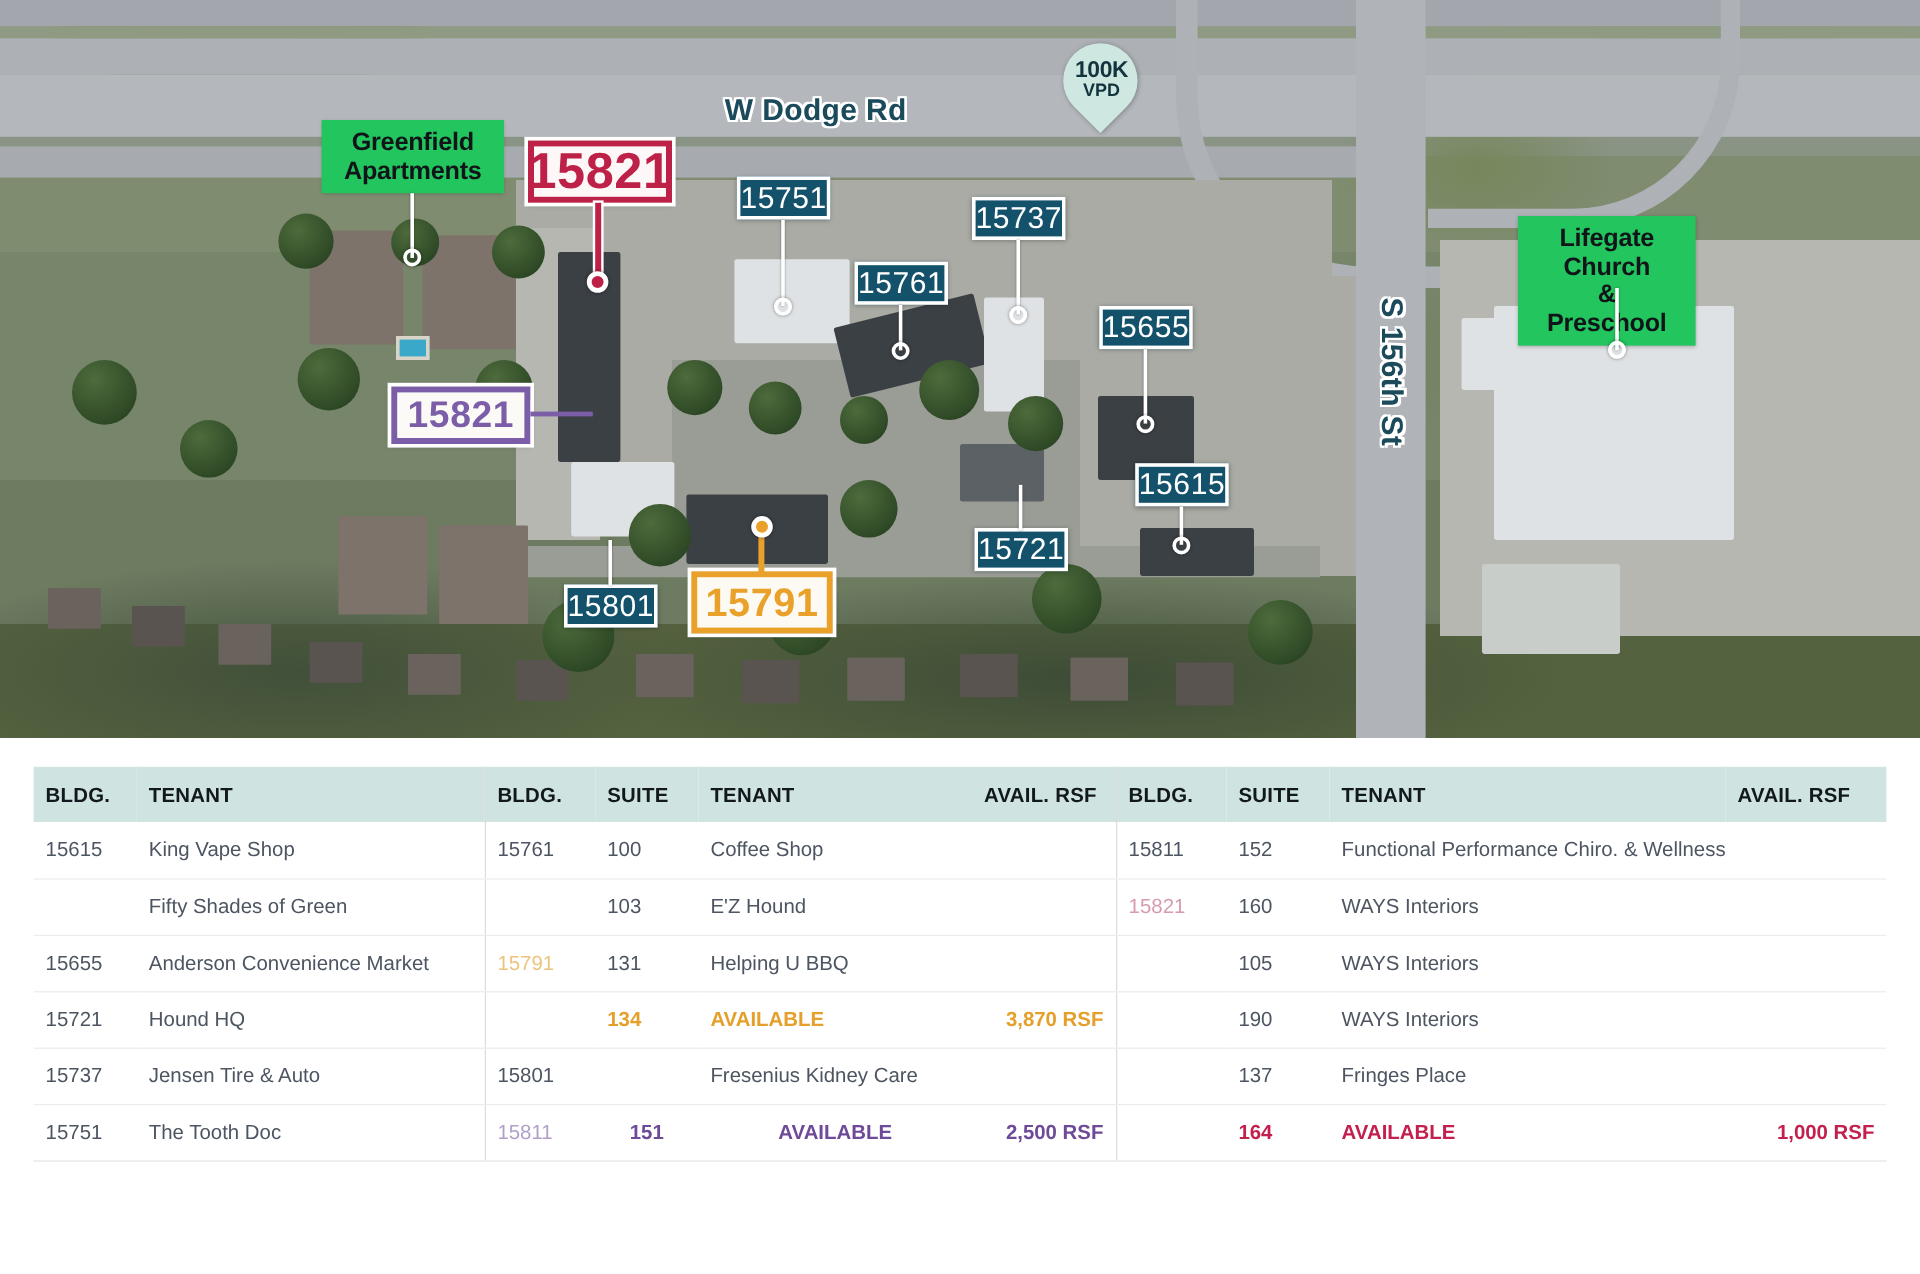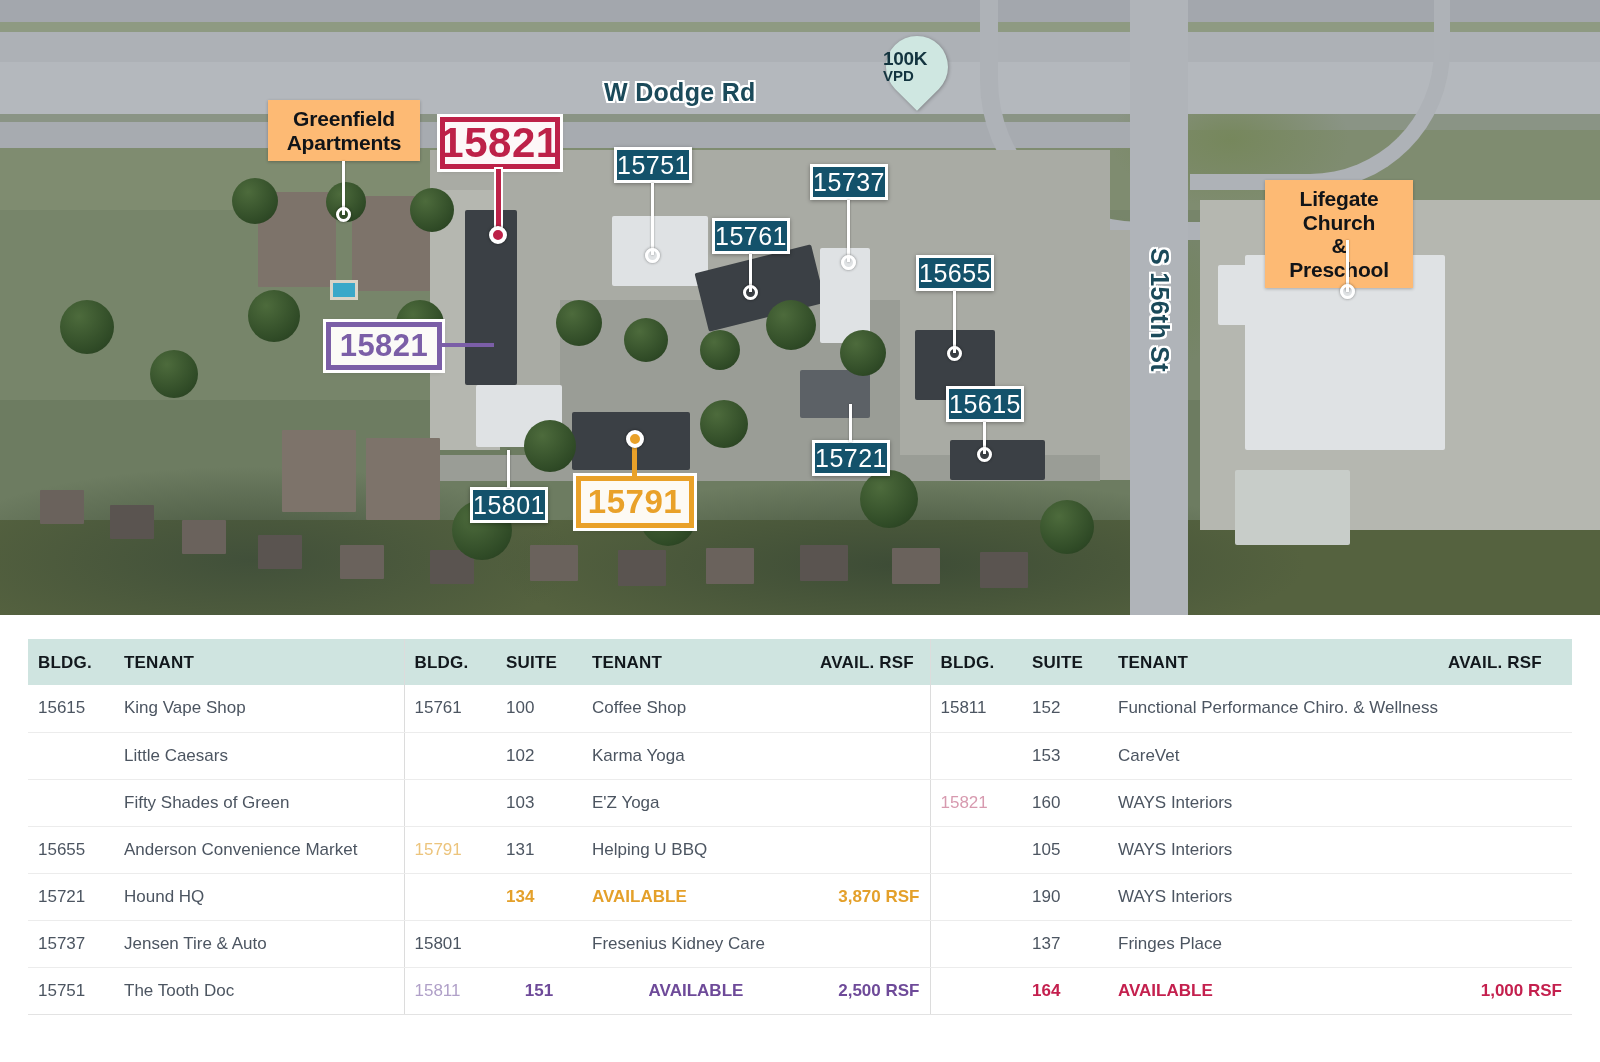--- a/index.html
+++ b/index.html
@@ -56,21 +56,21 @@
     background: radial-gradient(circle at 35% 30%, #4d6b3c 0%, #2f4a26 70%, #24381d 100%);
   }
   
   .house { position: absolute; background: #6a625c; border-radius: 1px; }
   .house.b { background: #5a5450; }
   .house.c { background: #7d736a; }
 
   
   .label-box {
     position: absolute;
-    background: #fdba74;
+    background: #22c55e;
     color: #111418;
     font-weight: 700;
     text-align: center;
     line-height: 1.12;
     padding: 7px 14px;
     white-space: pre-line;
     font-size: 21px;
     letter-spacing: -0.2px;
     box-shadow: 0 1px 3px rgba(0,0,0,.25);
   }
@@ -163,21 +163,21 @@
   .vpd-pin {
     position: absolute;
     width: 62px; height: 62px;
     background: #cfe7e1;
     border-radius: 50% 50% 50% 0;
     transform: rotate(-45deg);
     box-shadow: 0 1px 4px rgba(0,0,0,.3);
   }
   .vpd-text {
     position: absolute;
-    text-align: left;
+    text-align: center;
     color: #13343f;
     line-height: 1.0;
     width: 70px;
   }
   .vpd-text .big { font-size: 19px; font-weight: 700; letter-spacing: -0.3px; }
   .vpd-text .small { font-size: 15px; font-weight: 600; }
 
   
   .table-wrap {
     position: absolute;
@@ -387,39 +387,27 @@
         <td class="sep-l">15761</td>
         <td>100</td>
         <td>Coffee Shop</td>
         <td class="right"></td>
         <td class="sep-l">15811</td>
         <td>152</td>
         <td>Functional Performance Chiro. &amp; Wellness</td>
         <td class="right"></td>
       </tr>
 
-      <tr>
-        <td></td>
-        <td>Little Caesars</td>
-        <td class="sep-l"></td>
-        <td>102</td>
-        <td>Karma Yoga</td>
-        <td class="right"></td>
-        <td class="sep-l"></td>
-        <td>153</td>
-        <td>CareVet</td>
-        <td class="right"></td>
-      </tr>
 
       <tr>
         <td></td>
         <td>Fifty Shades of Green</td>
         <td class="sep-l"></td>
         <td>103</td>
-        <td>E'Z Yoga</td>
+        <td>E'Z Hound</td>
         <td class="right"></td>
         <td class="sep-l c-crimson-soft">15821</td>
         <td>160</td>
         <td>WAYS Interiors</td>
         <td class="right"></td>
       </tr>
 
       <tr>
         <td>15655</td>
         <td>Anderson Convenience Market</td>

